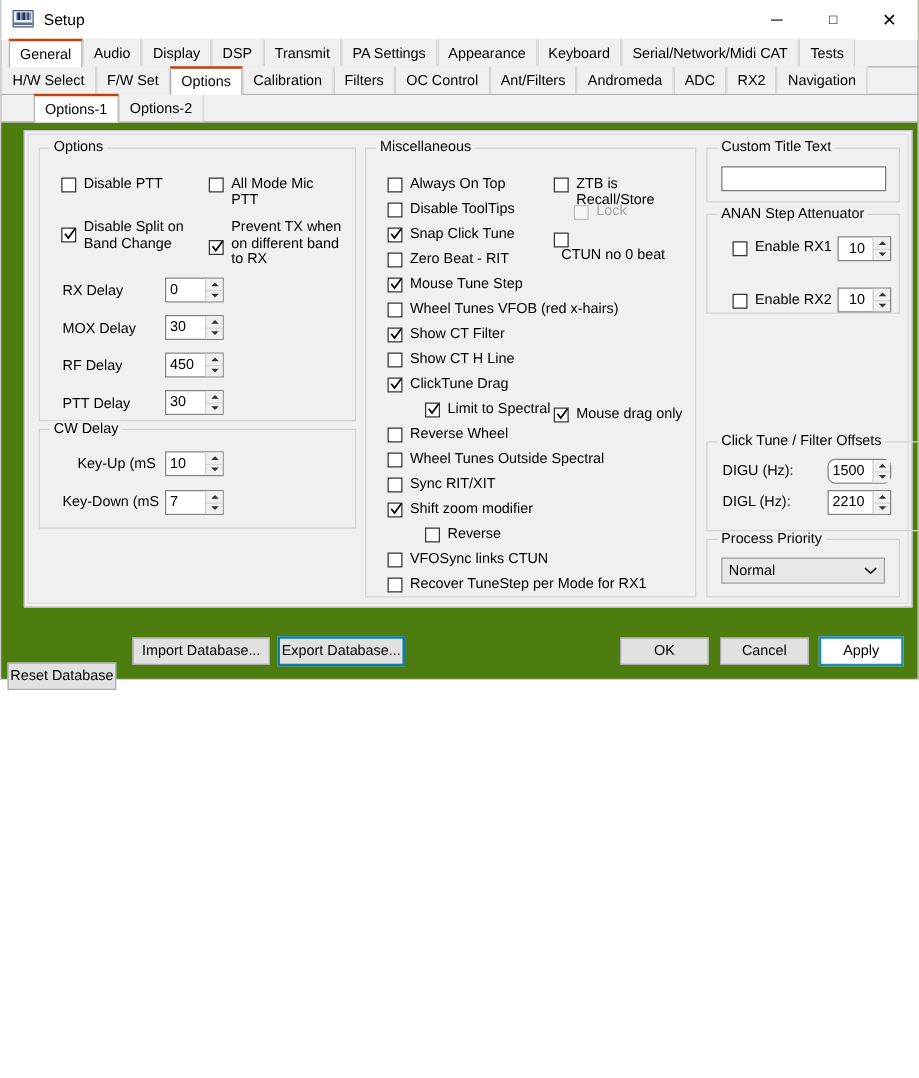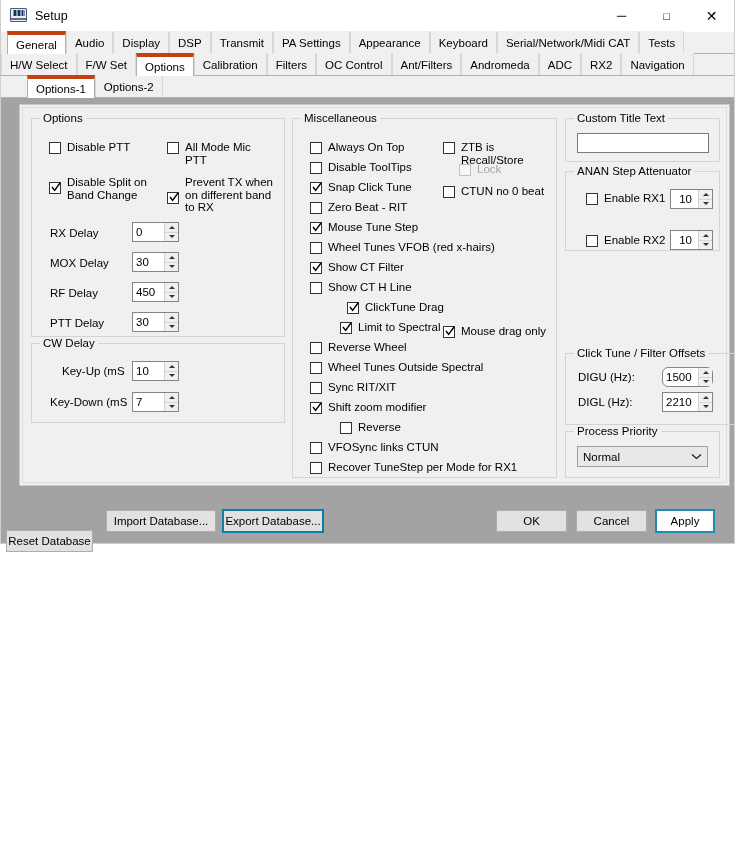--- a/index.html
+++ b/index.html
@@ -8,21 +8,21 @@
     width:735px; height:862px;
     background:#ffffff;
     font-family:"Liberation Sans", sans-serif;
     font-size:11.5px;
     color:#000000;
     overflow:hidden;
   }
 
   
   #window { position:absolute; left:0; top:0; width:735px; height:544px;
-            background:#a3a3a3; border:1px solid #cfcfcf; border-top:none; }
+            background:#4d7c0f; border:1px solid #cfcfcf; border-top:none; }
 
   
   #titlebar { height:32px; background:#ffffff; display:flex; align-items:center;
               border-bottom:1px solid #ffffff; }
   #titleicon { width:17px; height:17px; margin-left:9px; margin-right:8px;
                position:relative; flex:none; }
   #titleicon .body { position:absolute; left:0; top:1px; width:17px; height:14px;
                      background:#e9eef5; border:1.5px solid #4a5a78; border-radius:1px; }
   #titleicon .scr  { position:absolute; left:2.5px; top:3px; width:12px; height:6px;
                      background:#7f96b8; }
@@ -40,21 +40,21 @@
   
   #tabarea { padding:0; }
   .tabrow { position:relative; height:22px; border-bottom:1px solid #b0b0b0;
             display:flex; align-items:flex-end; background:#f0f0f0; }
   .tabrow .tabs { display:flex; align-items:flex-end; height:22px; }
   .tab { height:22px; padding:0 8px; display:flex; align-items:center;
          font-size:11.5px; color:#000; background:#f0f0f0;
          border-left:1px solid #d6d6d6; border-right:1px solid #d6d6d6;
          border-top:1px solid #f0f0f0; white-space:nowrap; cursor:default; }
   .tab.active { background:#ffffff; border-left:1px solid #b0b0b0; border-right:1px solid #b0b0b0;
-                border-top:4px solid #c2410c; position:relative; z-index:3; height:23px;
+                border-top:2px solid #c2410c; position:relative; z-index:3; height:23px;
                 margin-bottom:-1px; }
   #row1 { margin-left:6px; margin-right:0; }
   #row2 { margin-left:0; }
   #row3 { margin-left:26px; }
   .tabrow.r1 { border-bottom:1px solid #b0b0b0; }
 
   
   #tabpage { position:absolute; left:18px; top:104px; width:711px; height:382px;
              background:#f0f0f0; border:1px solid #c8c8c8; }
   #tabpage .inner { position:absolute; left:2px; top:2px; right:2px; bottom:2px;
@@ -373,21 +373,21 @@
               <svg class="tick" viewBox="0 0 10 11">
                 <polyline points="1,5 3.6,8.4 9,1" fill="none" stroke="#000" stroke-width="1.4"></polyline>
               </svg>
             </span>
             <span class="lbl">Show CT Filter</span>
           </div>
           <div class="cb" style="left: 17px; top: 162px;">
             <span class="box"></span>
             <span class="lbl">Show CT H Line</span>
           </div>
-          <div class="cb" style="left: 17px; top: 182px; margin-left: 37px;">
+          <div class="cb" style="left: 17px; top: 182px;">
             <span class="box">
               <svg class="tick" viewBox="0 0 10 11">
                 <polyline points="1,5 3.6,8.4 9,1" fill="none" stroke="#000" stroke-width="1.4"></polyline>
               </svg>
             </span>
             <span class="lbl">ClickTune Drag</span>
           </div>
           <div class="cb" style="left: 47px; top: 202px;">
             <span class="box">
               <svg class="tick" viewBox="0 0 10 11">
@@ -431,21 +431,21 @@
         </div>
       <div id="misc-col2">
           <div class="cb" style="left: 150px; top: 22px;">
             <span class="box"></span>
             <span class="lbl">ZTB is Recall/Store</span>
           </div>
           <div class="cb" style="left: 166px; top: 44px;">
             <span class="box dis"></span>
             <span class="lbl dis">Lock</span>
           </div>
-          <div class="cb" style="left: 150px; top: 66px;">
+          <div class="cb" style="left: 150px; top: 66px; flex-direction: column;">
             <span class="box"></span>
             <span class="lbl">CTUN no 0 beat</span>
           </div>
         </div>
       <div class="cb" id="mdo" style="left:150px; top:206px;">
         <span class="box">
           <svg class="tick" viewBox="0 0 10 11">
             <polyline points="1,5 3.6,8.4 9,1" fill="none" stroke="#000" stroke-width="1.4"></polyline>
             </svg>
         </span>
@@ -537,16 +537,16 @@
     </div>
 
   </div>
 
   <div id="btnbar">
     <div class="btn" style="left:5px; top:10px; width:87px;margin-top:20px;">Reset Database</div>
     <div class="btn" style="left:105px; top:10px; width:110px;">Import Database...</div>
     <div class="btn focus" style="left:221px; top:9px; width:102px; height:24px;">Export Database...</div>
     <div class="btn" style="left:495px; top:10px; width:71px;">OK</div>
     <div class="btn" style="left:575px; top:10px; width:71px;">Cancel</div>
-    <div class="btn accent" style="left:654px; top:9px; width:60px; height:24px;">Apply</div>
+    <div class="btn accent" style="left:654px; top:9px; width:68px; height:24px;">Apply</div>
   </div>
 
 </div>
 
 </body></html>

